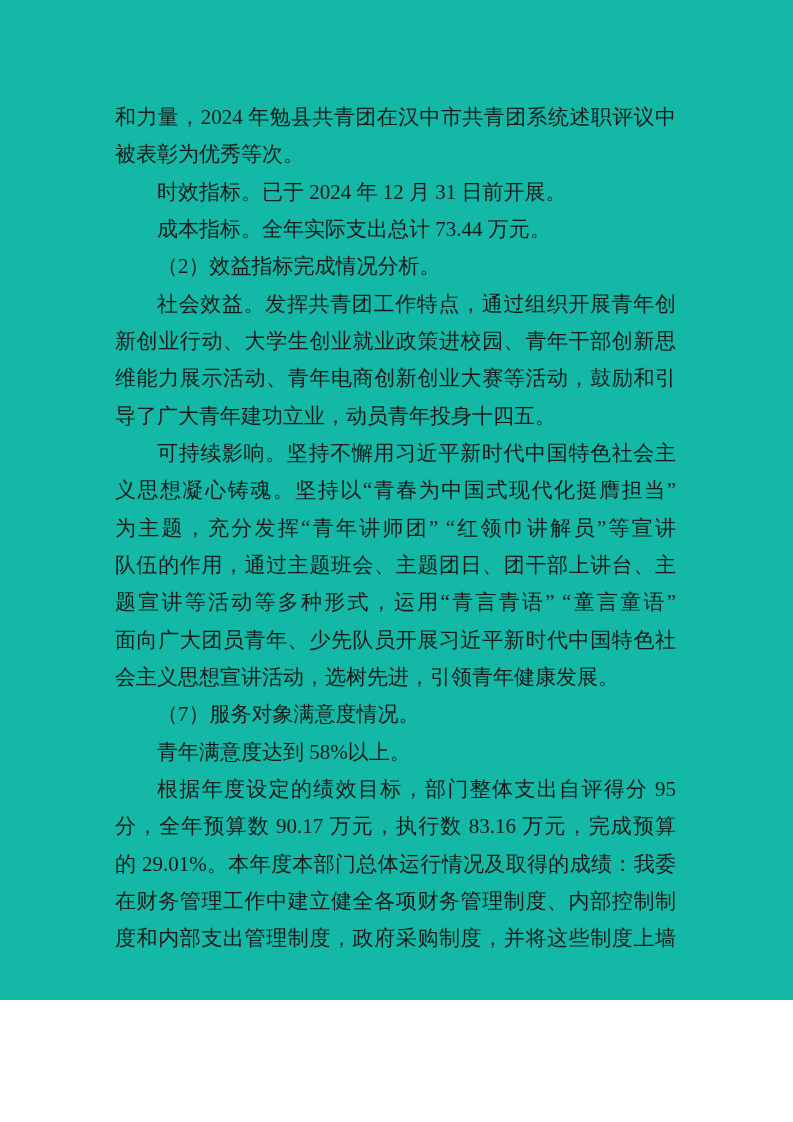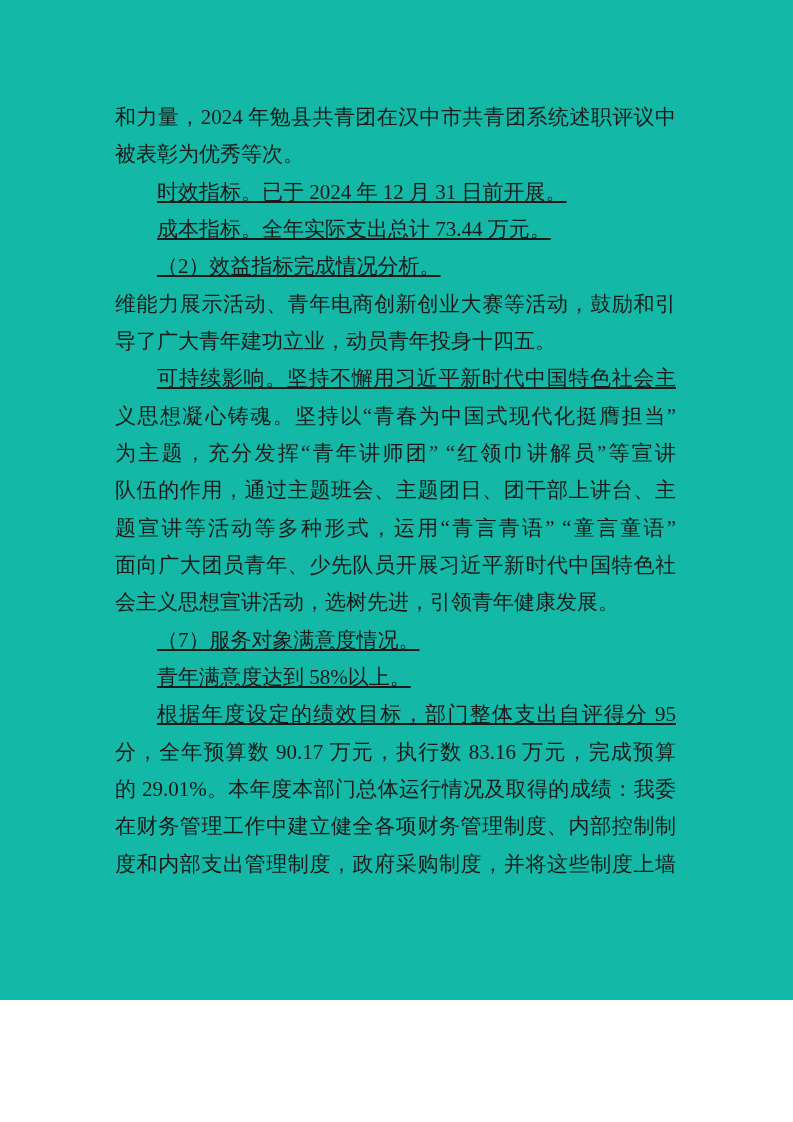--- a/index.html
+++ b/index.html
@@ -25,36 +25,37 @@
   }
   .line {
     height: 37.33px;
     line-height: 37.33px;
     overflow: hidden;
     text-align: justify;
     text-align-last: left;
   }
   .line.indent {
     text-indent: 2em;
-    text-decoration: underline;
   }
   .line.justify {
     text-align-last: justify;
   }
 </style>
 </head>
 <body>
 
 <div class="page">
   <div class="text-block" style="color: rgb(26, 26, 26);">
       <div class="line justify">和力量，2024 年勉县共青团在汉中市共青团系统述职评议中</div>
       <div class="line">被表彰为优秀等次。</div>
       <div class="line indent">时效指标。已于 2024 年 12 月 31 日前开展。</div>
       <div class="line indent">成本指标。全年实际支出总计 73.44 万元。</div>
       <div class="line indent">（2）效益指标完成情况分析。</div>
+      <div class="line indent justify">社会效益。发挥共青团工作特点，通过组织开展青年创</div>
+      <div class="line justify">新创业行动、大学生创业就业政策进校园、青年干部创新思</div>
       <div class="line justify">维能力展示活动、青年电商创新创业大赛等活动，鼓励和引</div>
       <div class="line">导了广大青年建功立业，动员青年投身十四五。</div>
       <div class="line indent justify">可持续影响。坚持不懈用习近平新时代中国特色社会主</div>
       <div class="line justify">义思想凝心铸魂。坚持以“青春为中国式现代化挺膺担当”</div>
       <div class="line justify">为主题，充分发挥“青年讲师团” “红领巾讲解员”等宣讲</div>
       <div class="line justify">队伍的作用，通过主题班会、主题团日、团干部上讲台、主</div>
       <div class="line justify">题宣讲等活动等多种形式，运用“青言青语” “童言童语”</div>
       <div class="line justify">面向广大团员青年、少先队员开展习近平新时代中国特色社</div>
       <div class="line">会主义思想宣讲活动，选树先进，引领青年健康发展。</div>
       <div class="line indent">（7）服务对象满意度情况。</div>

